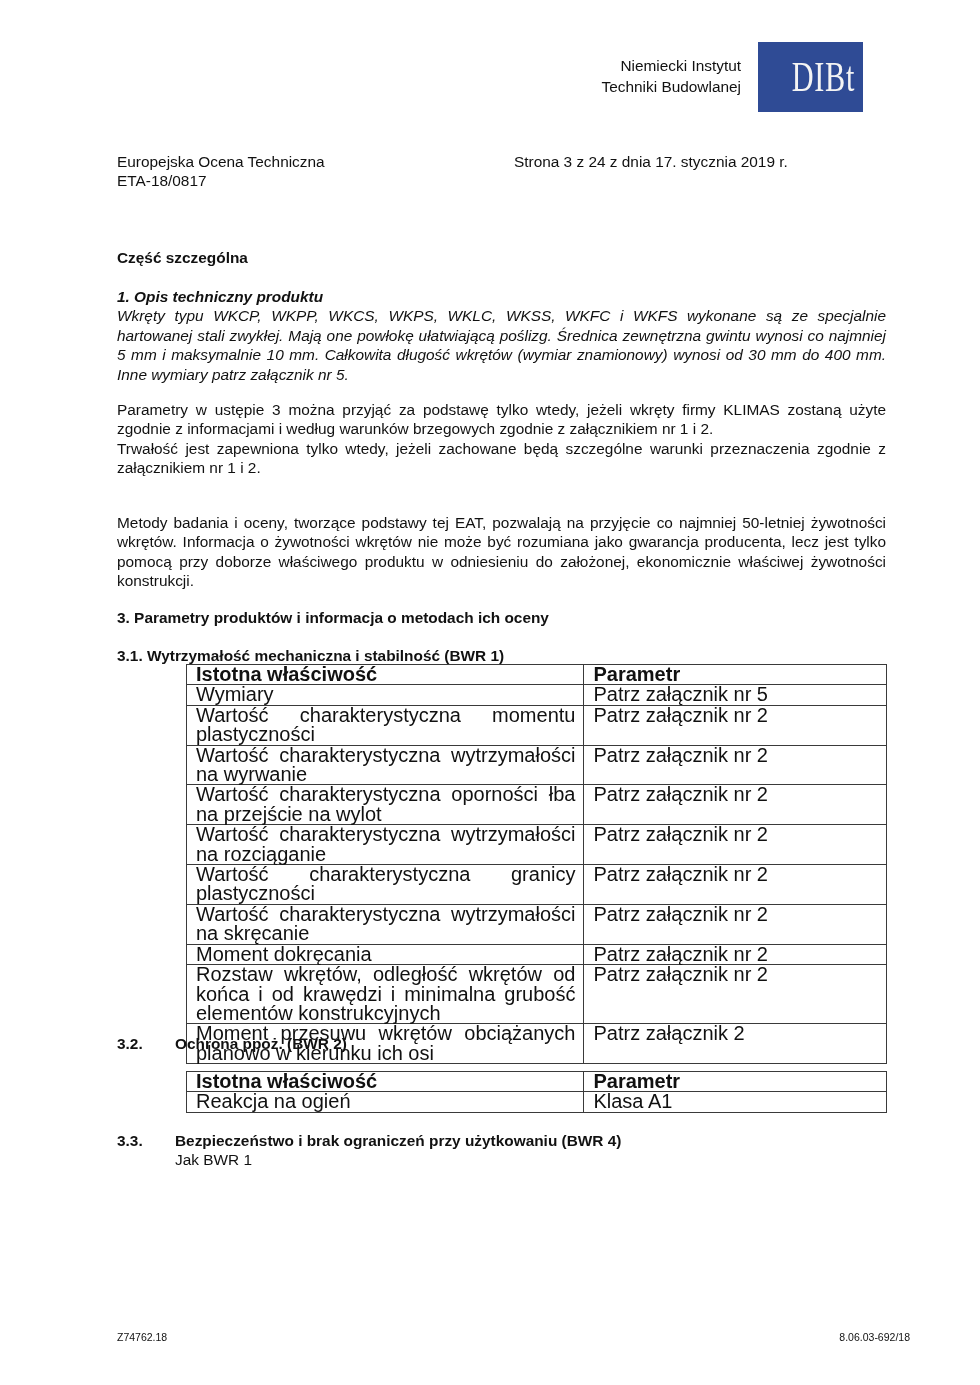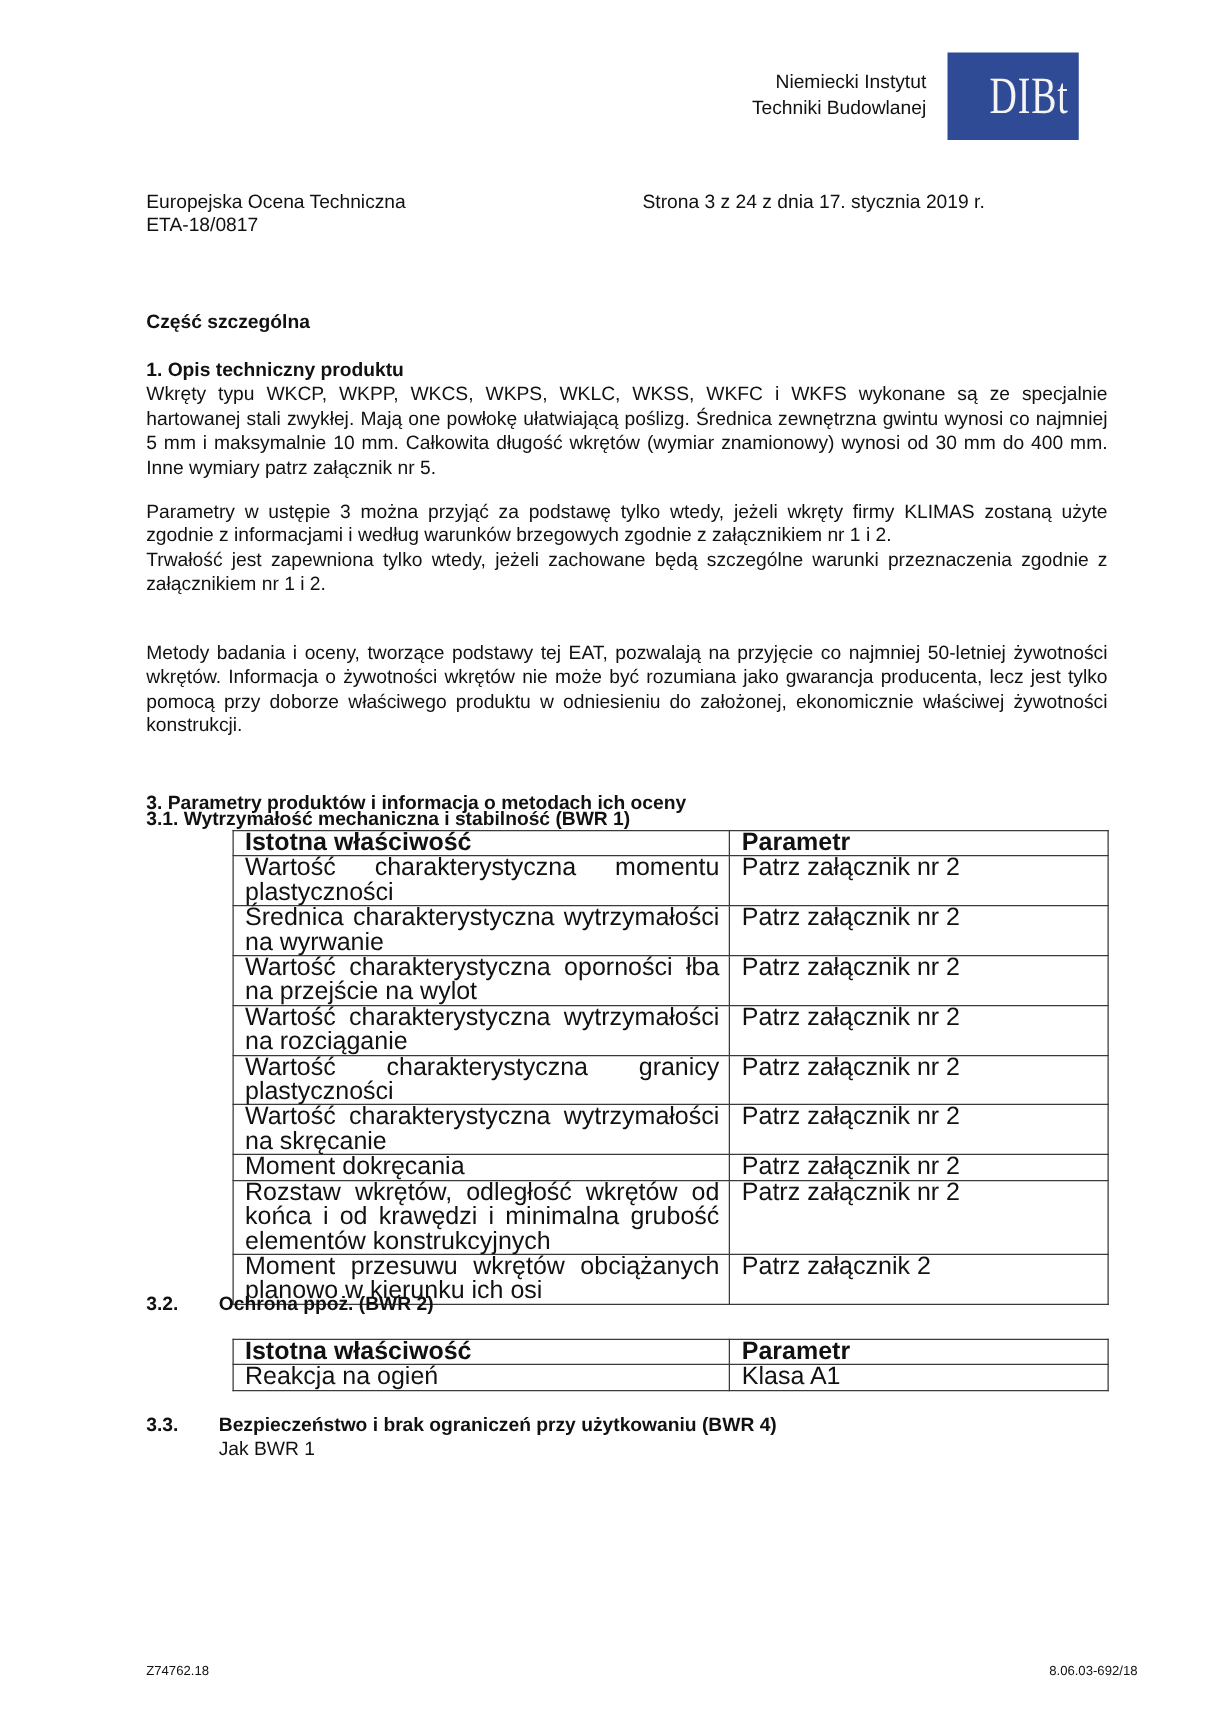--- a/index.html
+++ b/index.html
@@ -72,49 +72,53 @@
 </div>
 
 <div class="abs doc-left">
   <div>Europejska Ocena Techniczna</div>
   <div>ETA-18/0817</div>
 </div>
 <div class="abs doc-right">Strona 3 z 24 z dnia 17. stycznia 2019 r.</div>
 
 <div class="abs b" style="left:117px; top:248px;">Część szczególna</div>
 
-<div class="abs para" style="top:287px;">
+<div class="abs para" style="top:287px;font-style:italic;">
   <div class="b">1. Opis techniczny produktu</div>
   <p class="last" style="text-align: justify; text-align-last: left; hyphens: auto;" lang="pl">Wkręty typu WKCP, WKPP, WKCS, WKPS, WKLC, WKSS, WKFC i WKFS wykonane są ze specjalnie hartowanej stali zwykłej. Mają one powłokę ułatwiającą poślizg. Średnica zewnętrzna gwintu wynosi co najmniej 5 mm i maksymalnie 10 mm. Całkowita długość wkrętów (wymiar znamionowy) wynosi od 30 mm do 400 mm. Inne wymiary patrz załącznik nr 5.</p>
 </div>
 
 <div class="abs para" style="top:400px;">
   <p style="text-align: justify; text-align-last: left; hyphens: auto;" lang="pl">Parametry w ustępie 3 można przyjąć za podstawę tylko wtedy, jeżeli wkręty firmy KLIMAS zostaną użyte zgodnie z informacjami i według warunków brzegowych zgodnie z załącznikiem nr 1 i 2.</p>
   <p style="text-align: justify; text-align-last: left; hyphens: auto;" lang="pl">Trwałość jest zapewniona tylko wtedy, jeżeli zachowane będą szczególne warunki przeznaczenia zgodnie z załącznikiem nr 1 i 2.</p>
 </div>
 <div class="abs para" style="top:513px;">
   <p style="text-align: justify; text-align-last: left; hyphens: auto;" lang="pl">Metody badania i oceny, tworzące podstawy tej EAT, pozwalają na przyjęcie co najmniej 50-letniej żywotności wkrętów. Informacja o żywotności wkrętów nie może być rozumiana jako gwarancja producenta, lecz jest tylko pomocą przy doborze właściwego produktu w odniesieniu do założonej, ekonomicznie właściwej żywotności konstrukcji.</p>
 </div>
 
-<div class="abs b" style="left:117px; top:608px;margin-top:25px;">3. Parametry produktów i informacja o metodach ich oceny</div>
+<div class="abs b" style="left:117px; top:608px;">3. Parametry produktów i informacja o metodach ich oceny</div>
 
 <div class="abs b" style="left:117px; top:646px;">3.1. Wytrzymałość mechaniczna i stabilność (BWR 1)</div>
 
 <table class="props" style="top:664px;">
   <tbody id="t1-body">
     <tr class="hdr">
       <td class="c1" lang="pl" style="hyphens: auto;">Istotna właściwość</td>
       <td class="c2">Parametr</td>
     </tr>
     <tr>
+      <td class="c1" lang="pl" style="hyphens: auto;">Wymiary</td>
+      <td class="c2">Patrz załącznik  nr 5</td>
+    </tr>
+    <tr>
       <td class="c1" lang="pl" style="hyphens: auto;">Wartość charakterystyczna momentu plastyczności</td>
       <td class="c2">Patrz załącznik nr 2</td>
     </tr>
     <tr>
-      <td class="c1" lang="pl" style="hyphens: auto;">Średnica charakterystyczna wytrzymałości na wyrwanie</td>
+      <td class="c1" lang="pl" style="hyphens: auto;">Wartość charakterystyczna wytrzymałości na wyrwanie</td>
       <td class="c2">Patrz załącznik nr 2</td>
     </tr>
     <tr>
       <td class="c1" lang="pl" style="hyphens: auto;">Wartość charakterystyczna oporności łba na przejście na wylot</td>
       <td class="c2">Patrz załącznik nr 2</td>
     </tr>
     <tr>
       <td class="c1" lang="pl" style="hyphens: auto;">Wartość charakterystyczna wytrzymałości na rozciąganie</td>
       <td class="c2">Patrz załącznik nr 2</td>
     </tr>

